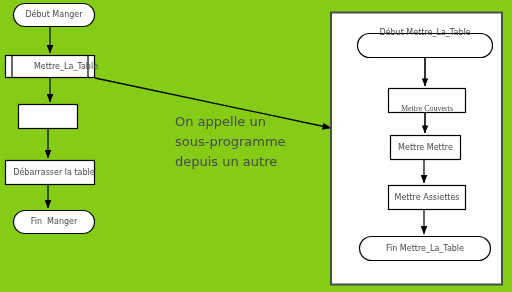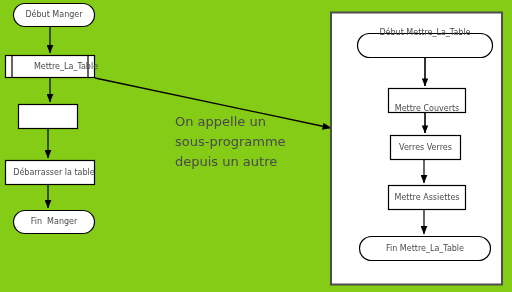--- a/index.html
+++ b/index.html
@@ -109,21 +109,21 @@
   <div class="node-label" style="left:5px; top:160px; width:98px; height:25px;border-radius:11px;">Débarrasser la table</div>
 
   <div class="node-label" style="left:13px; top:210px; width:82px; height:24px;text-align:center;">Fin  Manger</div>
 
   <div class="annotation" style="left:175px; top:112px; width:120px;">On appelle un
 sous-programme
 depuis un autre</div>
 
   <div class="node-label" style="left:357px; top:20px; width:136px; height:25px;">Début Mettre_La_Table</div>
 
-  <div class="node-label" style="left:388px; top:88px; width:78px; height:42px;">Mettre Couverts</div>
+  <div class="node-label" style="left:388px; top:88px; width:78px; height:42px;font-family:Liberation Serif, serif;">Mettre Couverts</div>
 
-  <div class="node-label" style="left:390px; top:135px; width:71px; height:25px;">Verres Verres</div>
+  <div class="node-label" style="left:390px; top:135px; width:71px; height:25px;">Mettre Mettre</div>
 
   <div class="node-label" style="left:359px; top:236px; width:132px; height:25px;">Fin Mettre_La_Table</div>
 
   <div class="node-label" style="left:388px; top:185px; width:78px; height:25px;">Mettre Assiettes</div>
 
 </div>
 
 </body></html>

